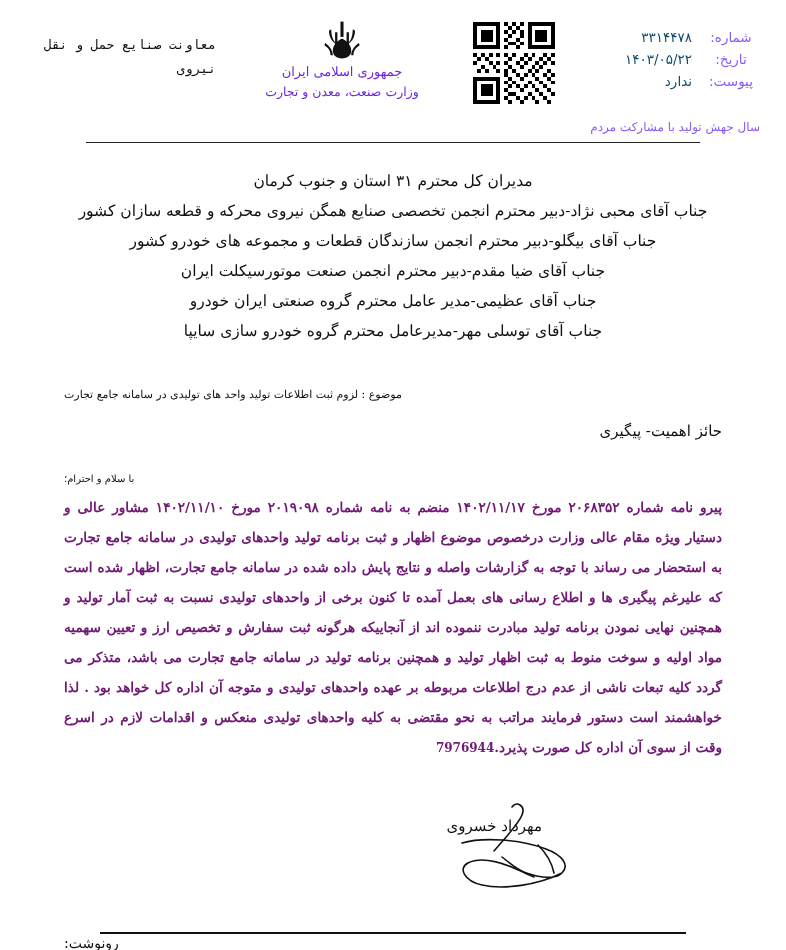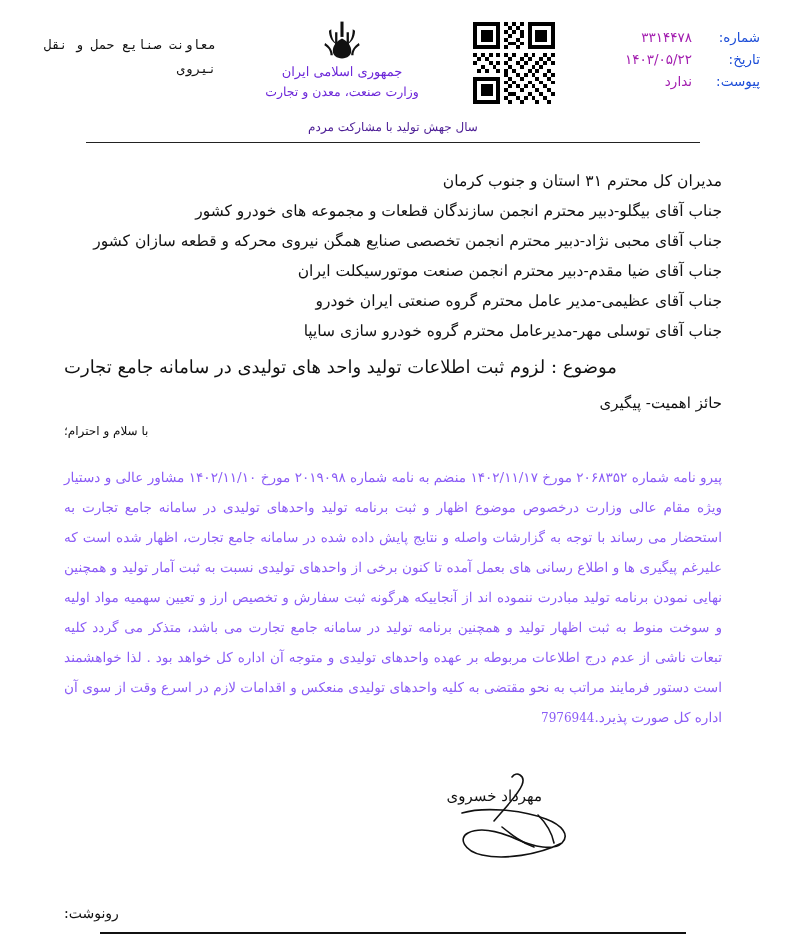--- a/index.html
+++ b/index.html
@@ -47,27 +47,27 @@
     display: flex;
     flex-direction: row;
     justify-content: flex-start;
     align-items: baseline;
     font-size: 13.5px;
     line-height: 22px;
     white-space: nowrap;
   }
   .meta-label {
     width: 58px;
-    text-align: right;
-    color: #1d4ed8;
+    text-align: center;
+    color: #8b5cf6;
   }
   .meta-value {
     padding-right: 10px;
     letter-spacing: 0.5px;
-    color: #a21caf;
+    color: #0c4a6e;
   }
 
   
   .qr-wrap {
     width: 92px;
     padding-top: 4px;
     display: flex;
     justify-content: center;
   }
   .qr {
@@ -104,23 +104,22 @@
     text-align: right;
     padding-top: 16px;
     direction: rtl;
     font-size: 13px;
     line-height: 24px;
     color: #111;
     font-family: Liberation Mono, monospace;
   }
 
   .slogan {
-    text-align: center;
     font-size: 12px;
-    color: #4c1d95;
+    color: #8b5cf6;
     margin-top: 2px;
     font-family: "DejaVu Serif", "Liberation Serif", serif;
   }
 
   .rule {
     margin: 8px 60px 0 60px;
     border-top: 1px solid #222;
     height: 0;
   }
 
@@ -130,54 +129,55 @@
     box-sizing: border-box;
     direction: rtl;
     text-align: right;
   }
   .recipients {
     margin-top: 12px;
   }
   .recipient {
     font-size: 15.5px;
     line-height: 30px;
-    text-align: right;
+    text-align: center;
     direction: rtl;
     font-family: "DejaVu Serif", "Liberation Serif", serif;
     color: #111;
     white-space: nowrap;
   }
   .subject {
-    margin-top: 8px;
-    font-size: 18px;
+    margin-top: 36px;
+    font-size: 11px;
     line-height: 26px;
     text-align: left;
     font-family: "DejaVu Serif", "Liberation Serif", serif;
   }
   .priority {
     margin-top: 14px;
     font-size: 15px;
     text-align: right;
     padding-left: 140px;
     font-family: "DejaVu Serif", "Liberation Serif", serif;
   }
   .greeting {
-    margin-top: 12px;
-    font-size: 12px;
+    margin-top: 33px;
+    font-size: 10px;
     text-align: left;
     font-family: "DejaVu Serif", "Liberation Serif", serif;
   }
   .para {
-    margin-top: 24px;
+    margin-top: 8px;
     font-size: 13.6px;
     line-height: 30px;
     text-align: justify;
     text-justify: inter-word;
     font-family: "DejaVu Serif", "Liberation Serif", serif;
-    color: #8b5cf6;
+    color: #701a75;
+    font-weight: bold;
   }
   .tracking {
     font-size: 12px;
     letter-spacing: 0.5px;
   }
 
   
   .signature-area {
     position: relative;
     margin-top: 46px;
@@ -385,22 +385,22 @@
     </div>
 
     <div class="slogan">سال جهش تولید با مشارکت مردم</div>
     <div class="rule"></div>
   </div>
 
   <div class="content">
 
     <div class="recipients">
       <div class="recipient">مدیران کل محترم ۳۱ استان و جنوب کرمان</div>
+      <div class="recipient">جناب آقای محبی نژاد-دبیر محترم انجمن تخصصی صنایع همگن نیروی محرکه و قطعه سازان کشور</div>
       <div class="recipient">جناب آقای بیگلو-دبیر محترم انجمن سازندگان قطعات و مجموعه های خودرو کشور</div>
-      <div class="recipient">جناب آقای محبی نژاد-دبیر محترم انجمن تخصصی صنایع همگن نیروی محرکه و قطعه سازان کشور</div>
       <div class="recipient">جناب آقای ضیا مقدم-دبیر محترم انجمن صنعت موتورسیکلت ایران</div>
       <div class="recipient">جناب آقای عظیمی-مدیر عامل محترم گروه صنعتی ایران خودرو</div>
       <div class="recipient">جناب آقای توسلی مهر-مدیرعامل محترم گروه خودرو سازی سایپا</div>
     </div>
 
     <div class="subject">موضوع : لزوم ثبت اطلاعات تولید واحد های تولیدی در سامانه جامع تجارت</div>
 
     <div class="priority">حائز اهمیت- پیگیری</div>
 
     <div class="greeting">با سلام و احترام؛</div>

